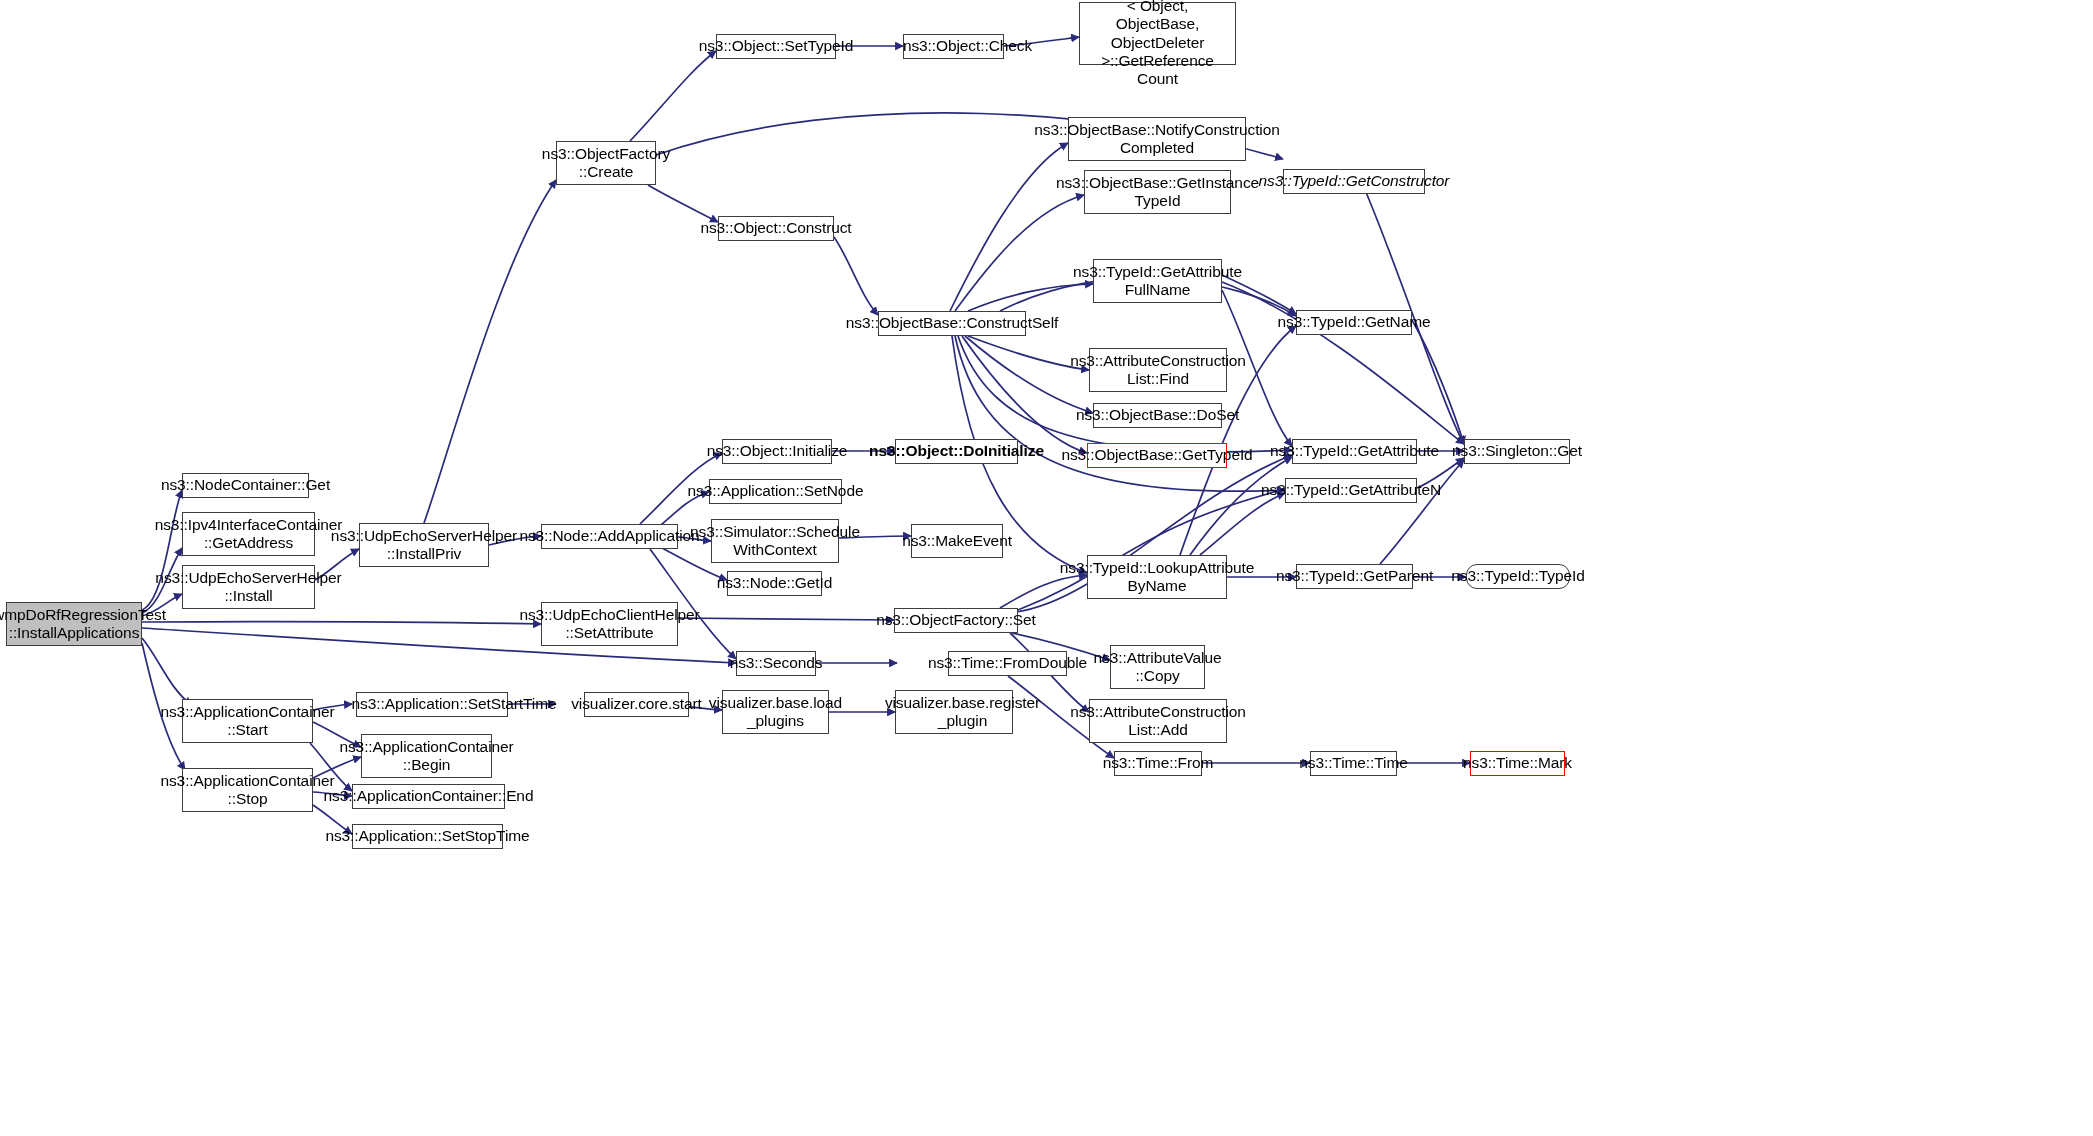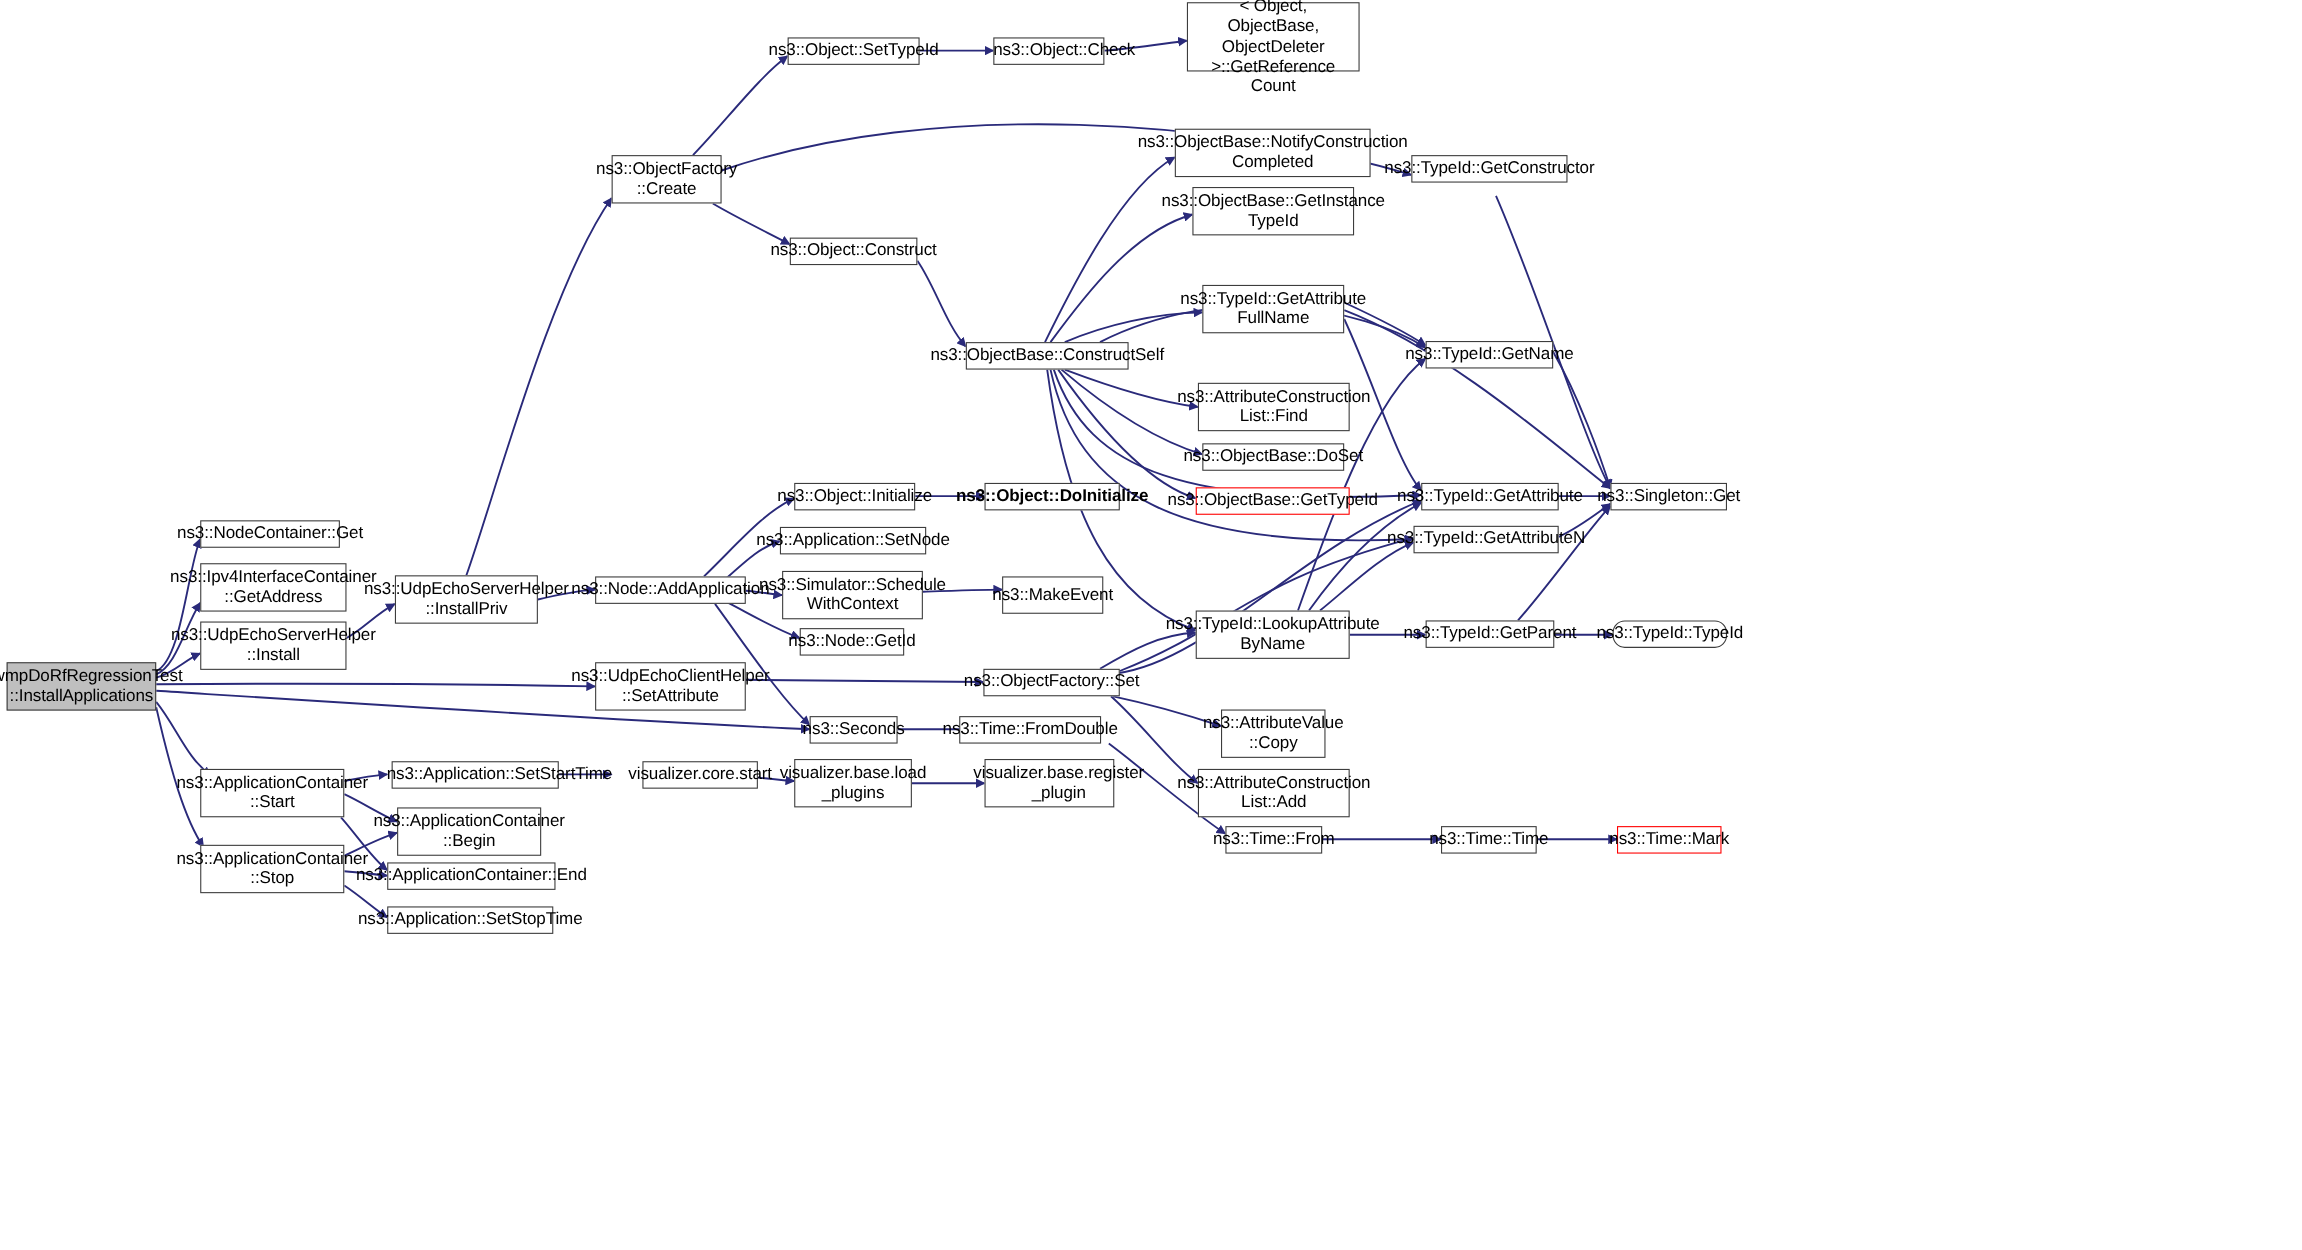--- a/index.html
+++ b/index.html
@@ -161,21 +161,21 @@
       <div class="node" style="left: 541px; top: 524px; width: 137px; height: 25px;">ns3::Node::AddApplication</div>
       <div class="node" style="left: 722px; top: 439px; width: 110px; height: 25px;">ns3::Object::Initialize</div>
       <div class="node" style="left: 709px; top: 479px; width: 133px; height: 25px;">ns3::Application::SetNode</div>
       <div class="node" style="left: 711px; top: 519px; width: 128px; height: 44px;">ns3::Simulator::Schedule
 WithContext</div>
       <div class="node" style="left: 727px; top: 571px; width: 95px; height: 25px;">ns3::Node::GetId</div>
       <div class="node" style="left: 736px; top: 651px; width: 80px; height: 25px;">ns3::Seconds</div>
       <div class="node" style="left: 895px; top: 439px; width: 123px; height: 25px; font-weight: bold;">ns3::Object::DoInitialize</div>
       <div class="node" style="left: 911px; top: 524px; width: 92px; height: 34px;">ns3::MakeEvent</div>
       <div class="node" style="left: 894px; top: 608px; width: 124px; height: 25px;">ns3::ObjectFactory::Set</div>
-      <div class="node" style="left: 872px; top: 651px; width: 129px; height: 25px;">ns3::Time::FromDouble</div>
+      <div class="node" style="left: 948px; top: 651px; width: 119px; height: 25px;">ns3::Time::FromDouble</div>
       <div class="node" style="left: 584px; top: 692px; width: 105px; height: 25px;">visualizer.core.start</div>
       <div class="node" style="left: 722px; top: 690px; width: 107px; height: 44px;">visualizer.base.load
 _plugins</div>
       <div class="node" style="left: 895px; top: 690px; width: 118px; height: 44px; padding-left: 21px;">visualizer.base.register
 _plugin</div>
       <div class="node" style="left: 878px; top: 311px; width: 148px; height: 25px;">ns3::ObjectBase::ConstructSelf</div>
       <div class="node" style="left: 1068px; top: 117px; width: 178px; height: 44px;">ns3::ObjectBase::NotifyConstruction
 Completed</div>
       <div class="node" style="left: 1084px; top: 170px; width: 147px; height: 44px;">ns3::ObjectBase::GetInstance
 TypeId</div>
@@ -185,21 +185,21 @@
 List::Find</div>
       <div class="node" style="left: 1093px; top: 403px; width: 129px; height: 25px;">ns3::ObjectBase::DoSet</div>
       <div class="node highlight" style="left: 1087px; top: 443px; width: 140px; height: 25px;">ns3::ObjectBase::GetTypeId</div>
       <div class="node" style="left: 1087px; top: 555px; width: 140px; height: 44px;">ns3::TypeId::LookupAttribute
 ByName</div>
       <div class="node" style="left: 1110px; top: 645px; width: 95px; height: 44px;">ns3::AttributeValue
 ::Copy</div>
       <div class="node" style="left: 1089px; top: 699px; width: 138px; height: 44px;">ns3::AttributeConstruction
 List::Add</div>
       <div class="node" style="left: 1114px; top: 751px; width: 88px; height: 25px;">ns3::Time::From</div>
-      <div class="node" style="left: 1283px; top: 141px; width: 142px; height: 25px;">ns3::TypeId::GetConstructor</div>
+      <div class="node" style="left: 1283px; top: 169px; width: 142px; height: 25px; font-style: italic;">ns3::TypeId::GetConstructor</div>
       <div class="node" style="left: 1296px; top: 310px; width: 116px; height: 25px;">ns3::TypeId::GetName</div>
       <div class="node" style="left: 1292px; top: 439px; width: 125px; height: 25px;">ns3::TypeId::GetAttribute</div>
       <div class="node" style="left: 1285px; top: 478px; width: 132px; height: 25px;">ns3::TypeId::GetAttributeN</div>
       <div class="node" style="left: 1296px; top: 564px; width: 117px; height: 25px;">ns3::TypeId::GetParent</div>
       <div class="node" style="left: 1310px; top: 751px; width: 87px; height: 25px;">ns3::Time::Time</div>
       <div class="node" style="left: 1464px; top: 439px; width: 106px; height: 25px;">ns3::Singleton::Get</div>
       <div class="node" style="left: 1466px; top: 564px; width: 104px; height: 25px; border-radius: 11px;">ns3::TypeId::TypeId</div>
       <div class="node highlight" style="left: 1470px; top: 751px; width: 95px; height: 25px;">ns3::Time::Mark</div>
     </div>
 </div>

